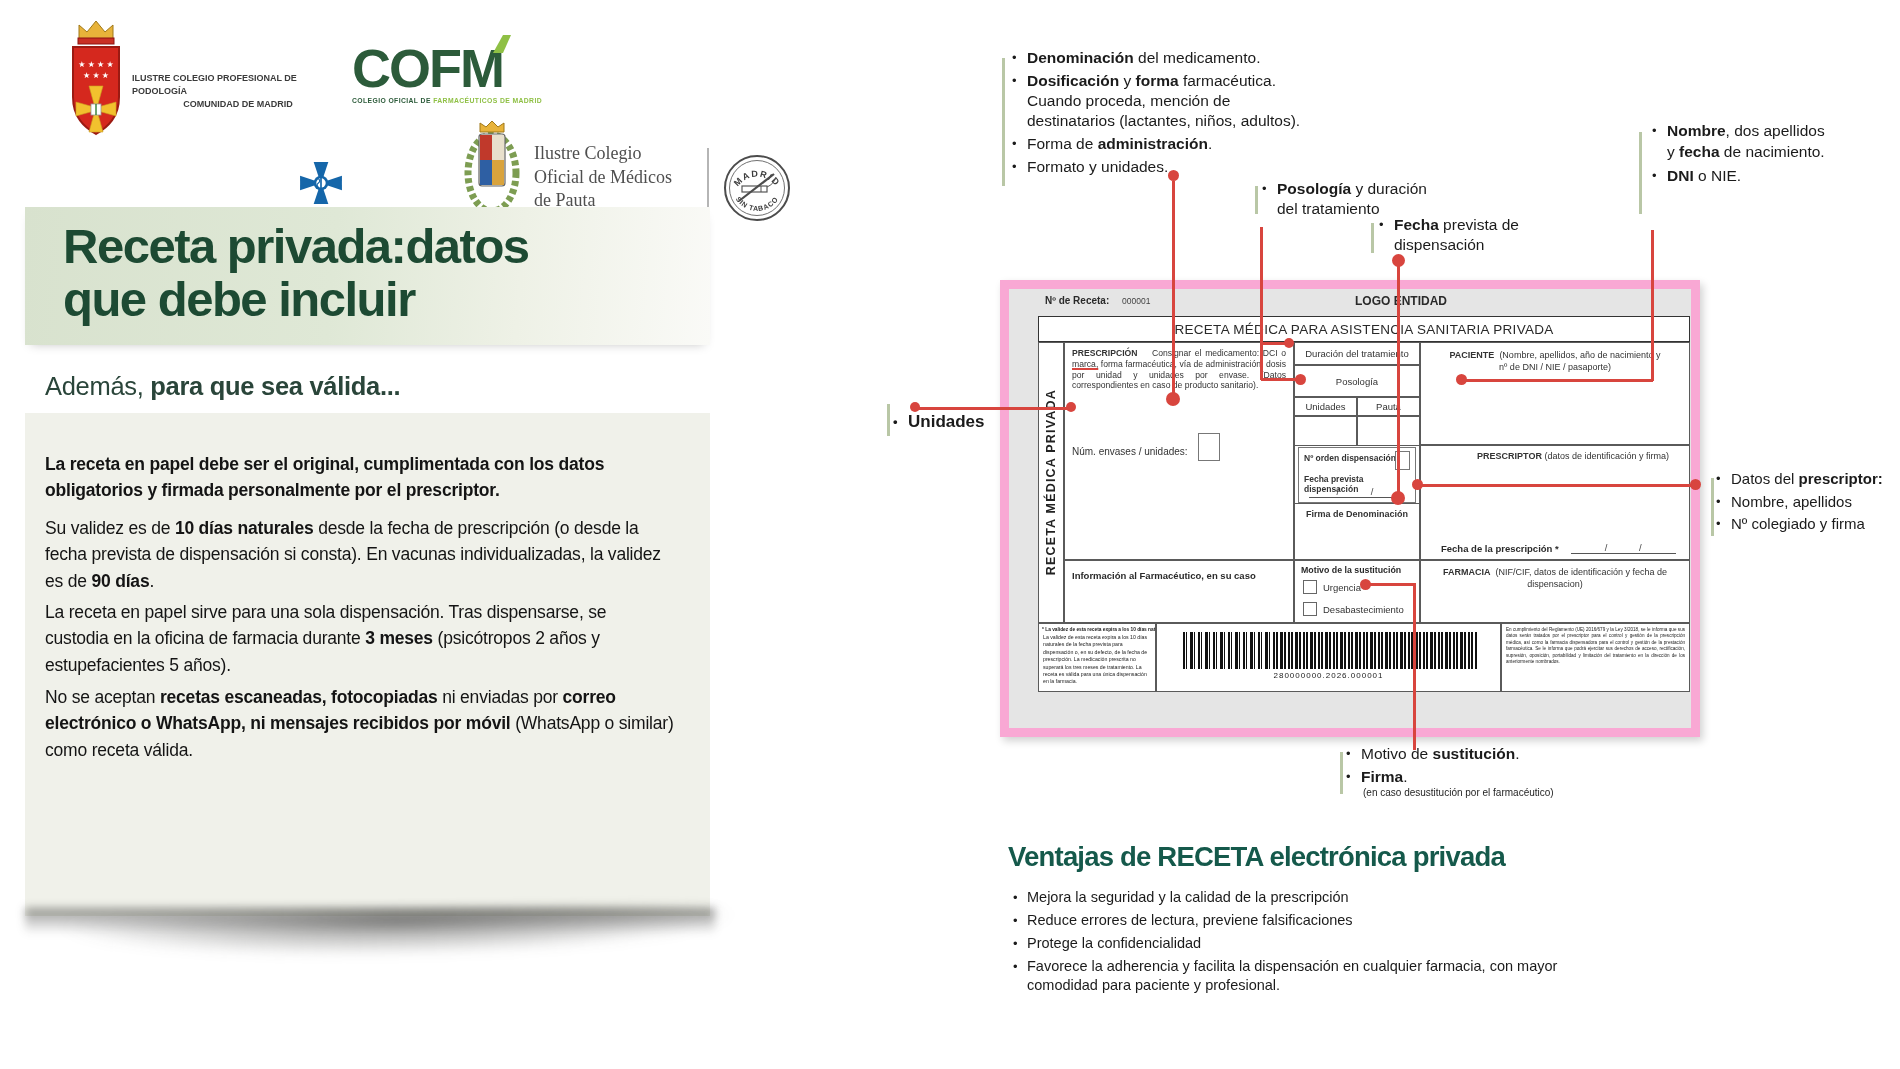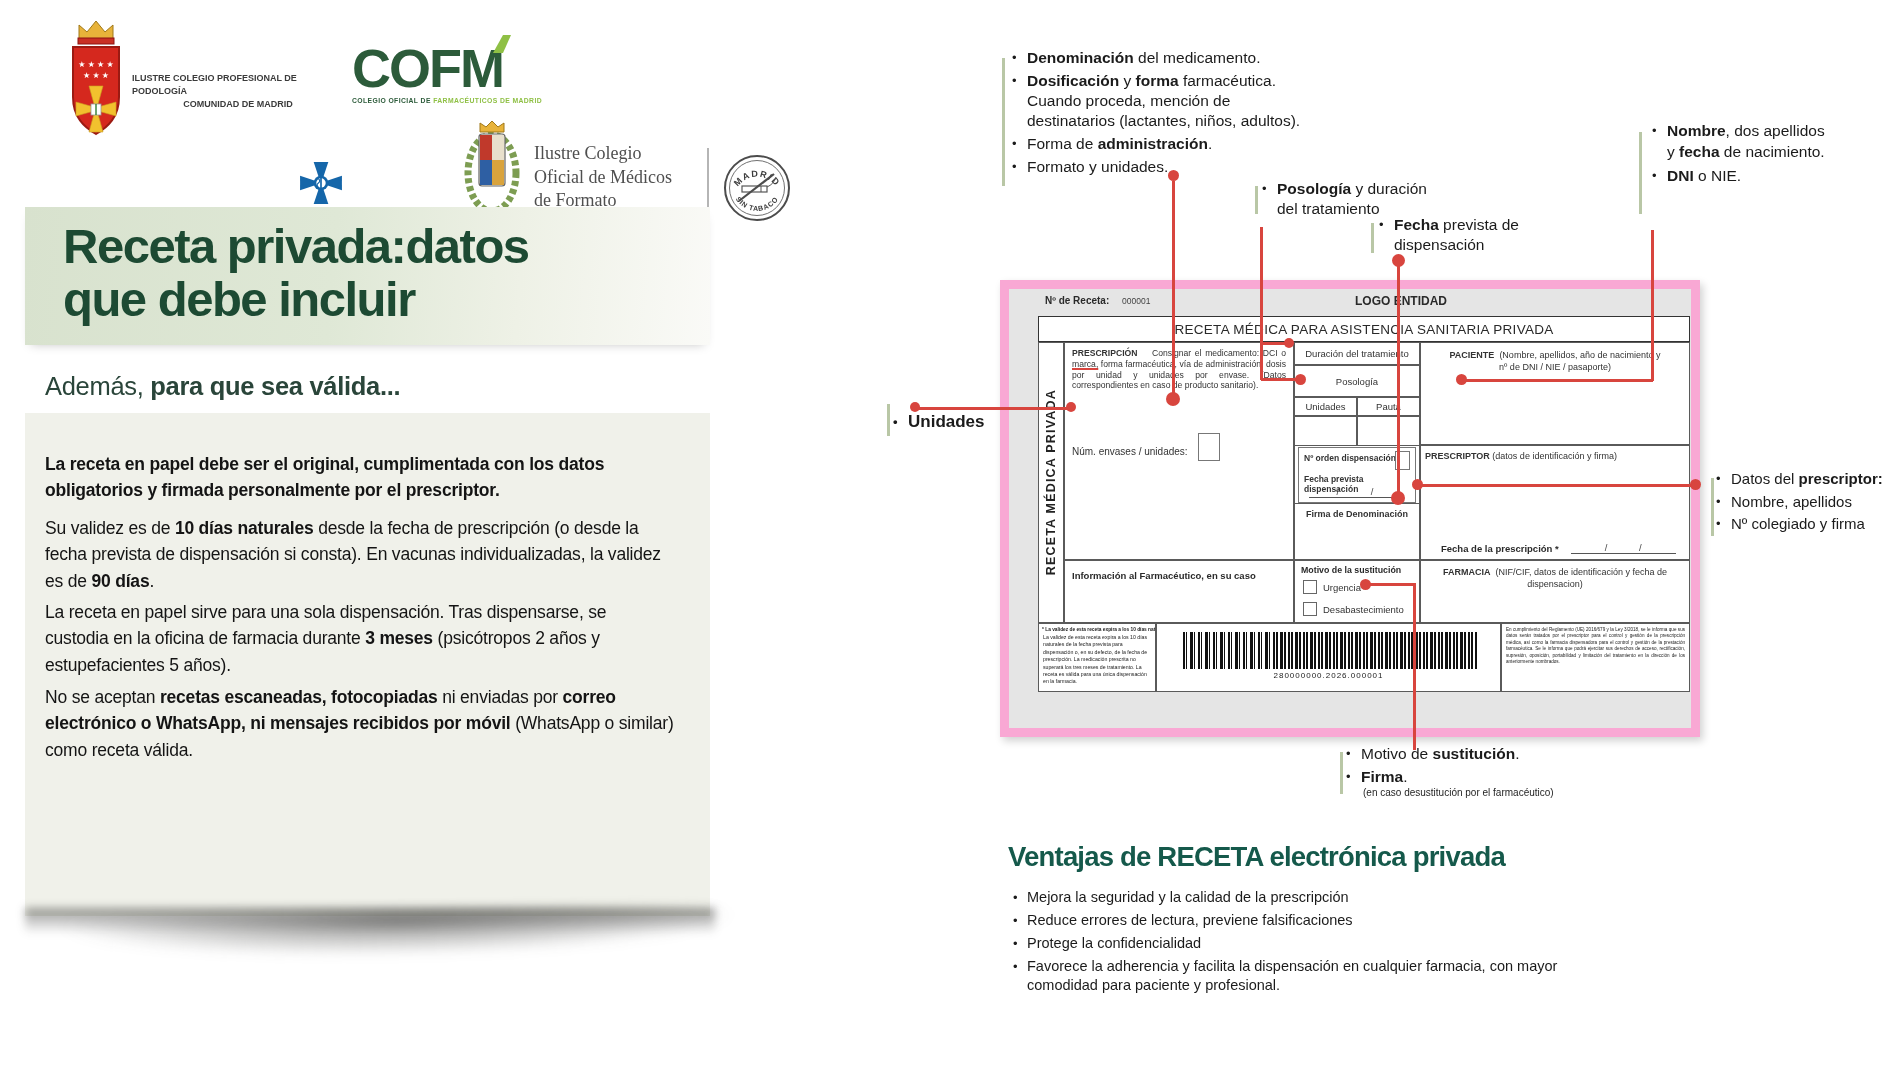--- a/index.html
+++ b/index.html
@@ -138,21 +138,21 @@
     <rect x="17" y="14" width="26" height="52" rx="3" fill="#f3efe2" stroke="#666" stroke-width="1.2"></rect>
     <rect x="18" y="15" width="12" height="25" fill="#c0392b"></rect>
     <rect x="30" y="15" width="12" height="25" fill="#e8e0cc"></rect>
     <rect x="18" y="40" width="12" height="25" fill="#2e5fa3"></rect>
     <rect x="30" y="40" width="12" height="25" fill="#d9a33c"></rect>
   </svg>
 </div>
 <div id="medicos-text" class="abs">
   <div>Ilustre Colegio</div>
   <div>Oficial de Médicos</div>
-  <div>de Formato</div>
+  <div>de Pauta</div>
 </div>
 <div id="logo-divider" class="abs"></div>
 
 <div class="abs" style="left:722px;top:153px;">
   <svg width="70" height="70" viewBox="0 0 70 70">
     <circle cx="35" cy="35" r="32" fill="#fff" stroke="#4c4c4c" stroke-width="2"></circle>
     <circle cx="35" cy="35" r="27.5" fill="none" stroke="#4c4c4c" stroke-width="0.8"></circle>
     <defs>
       <path id="arcT" d="M 13,40 A 23,23 0 0 1 57,40"></path>
       <path id="arcB" d="M 10,33 A 25,25 0 0 0 60,33"></path>
@@ -320,21 +320,21 @@
       <div style="position:absolute;right:5px;top:3px;width:13px;height:17px;border:1px solid #777;"></div>
       <div style="position:absolute;left:5px;top:26px;font-size:8.5px;font-weight:700;">Fecha prevista dispensación</div>
       <span class="slashline pre" style="position:absolute;left:10px;top:38px;width:92px;">/            /</span>
     </div>
 
     <div class="cell" style="left:285px;top:214px;width:126px;height:57px;text-align:center;font-size:9px;font-weight:700;padding-top:5px;">Firma de Denominación</div>
 
     <div class="cell prewrap" style="left:411px;top:53px;width:270px;height:103px;text-align:center;font-size:9px;padding:6px 8px;line-height:12px;"><span class="bb">PACIENTE</span><span>&nbsp;&nbsp;(Nombre, apellidos, año de nacimiento y
 nº de DNI / NIE / pasaporte)</span></div>
     <div class="cell" style="left:411px;top:156px;width:270px;height:115px;font-size:9px;">
-      <div style="padding:5px 4px;"><span class="bb">PRESCRIPTOR</span><span> (datos de identificación y firma)</span></div>
+      <div style="padding:5px 20px;text-align:right;"><span class="bb">PRESCRIPTOR</span><span> (datos de identificación y firma)</span></div>
       <div style="position:absolute;left:8px;bottom:5px;display:flex;align-items:flex-end;padding-left:12px;">
         <span class="fl" style="font-size:9.5px;">Fecha de la prescripción *</span>
         <span class="slashline pre" style="width:105px;margin-left:12px;">/            /</span>
       </div>
     </div>
 
     <div class="cell" style="left:55px;top:271px;width:230px;height:63px;font-size:9.5px;font-weight:700;padding:9px 7px;color:#2a2a2a;">Información al Farmacéutico, en su caso</div>
     <div class="cell" style="left:285px;top:271px;width:126px;height:63px;">
       <div style="position:absolute;left:6px;top:4px;font-size:8.8px;font-weight:700;color:#2a2a2a;">Motivo de la sustitución</div>
       <div style="position:absolute;left:8px;top:19px;display:flex;align-items:center;gap:6px;font-size:9.5px;">

